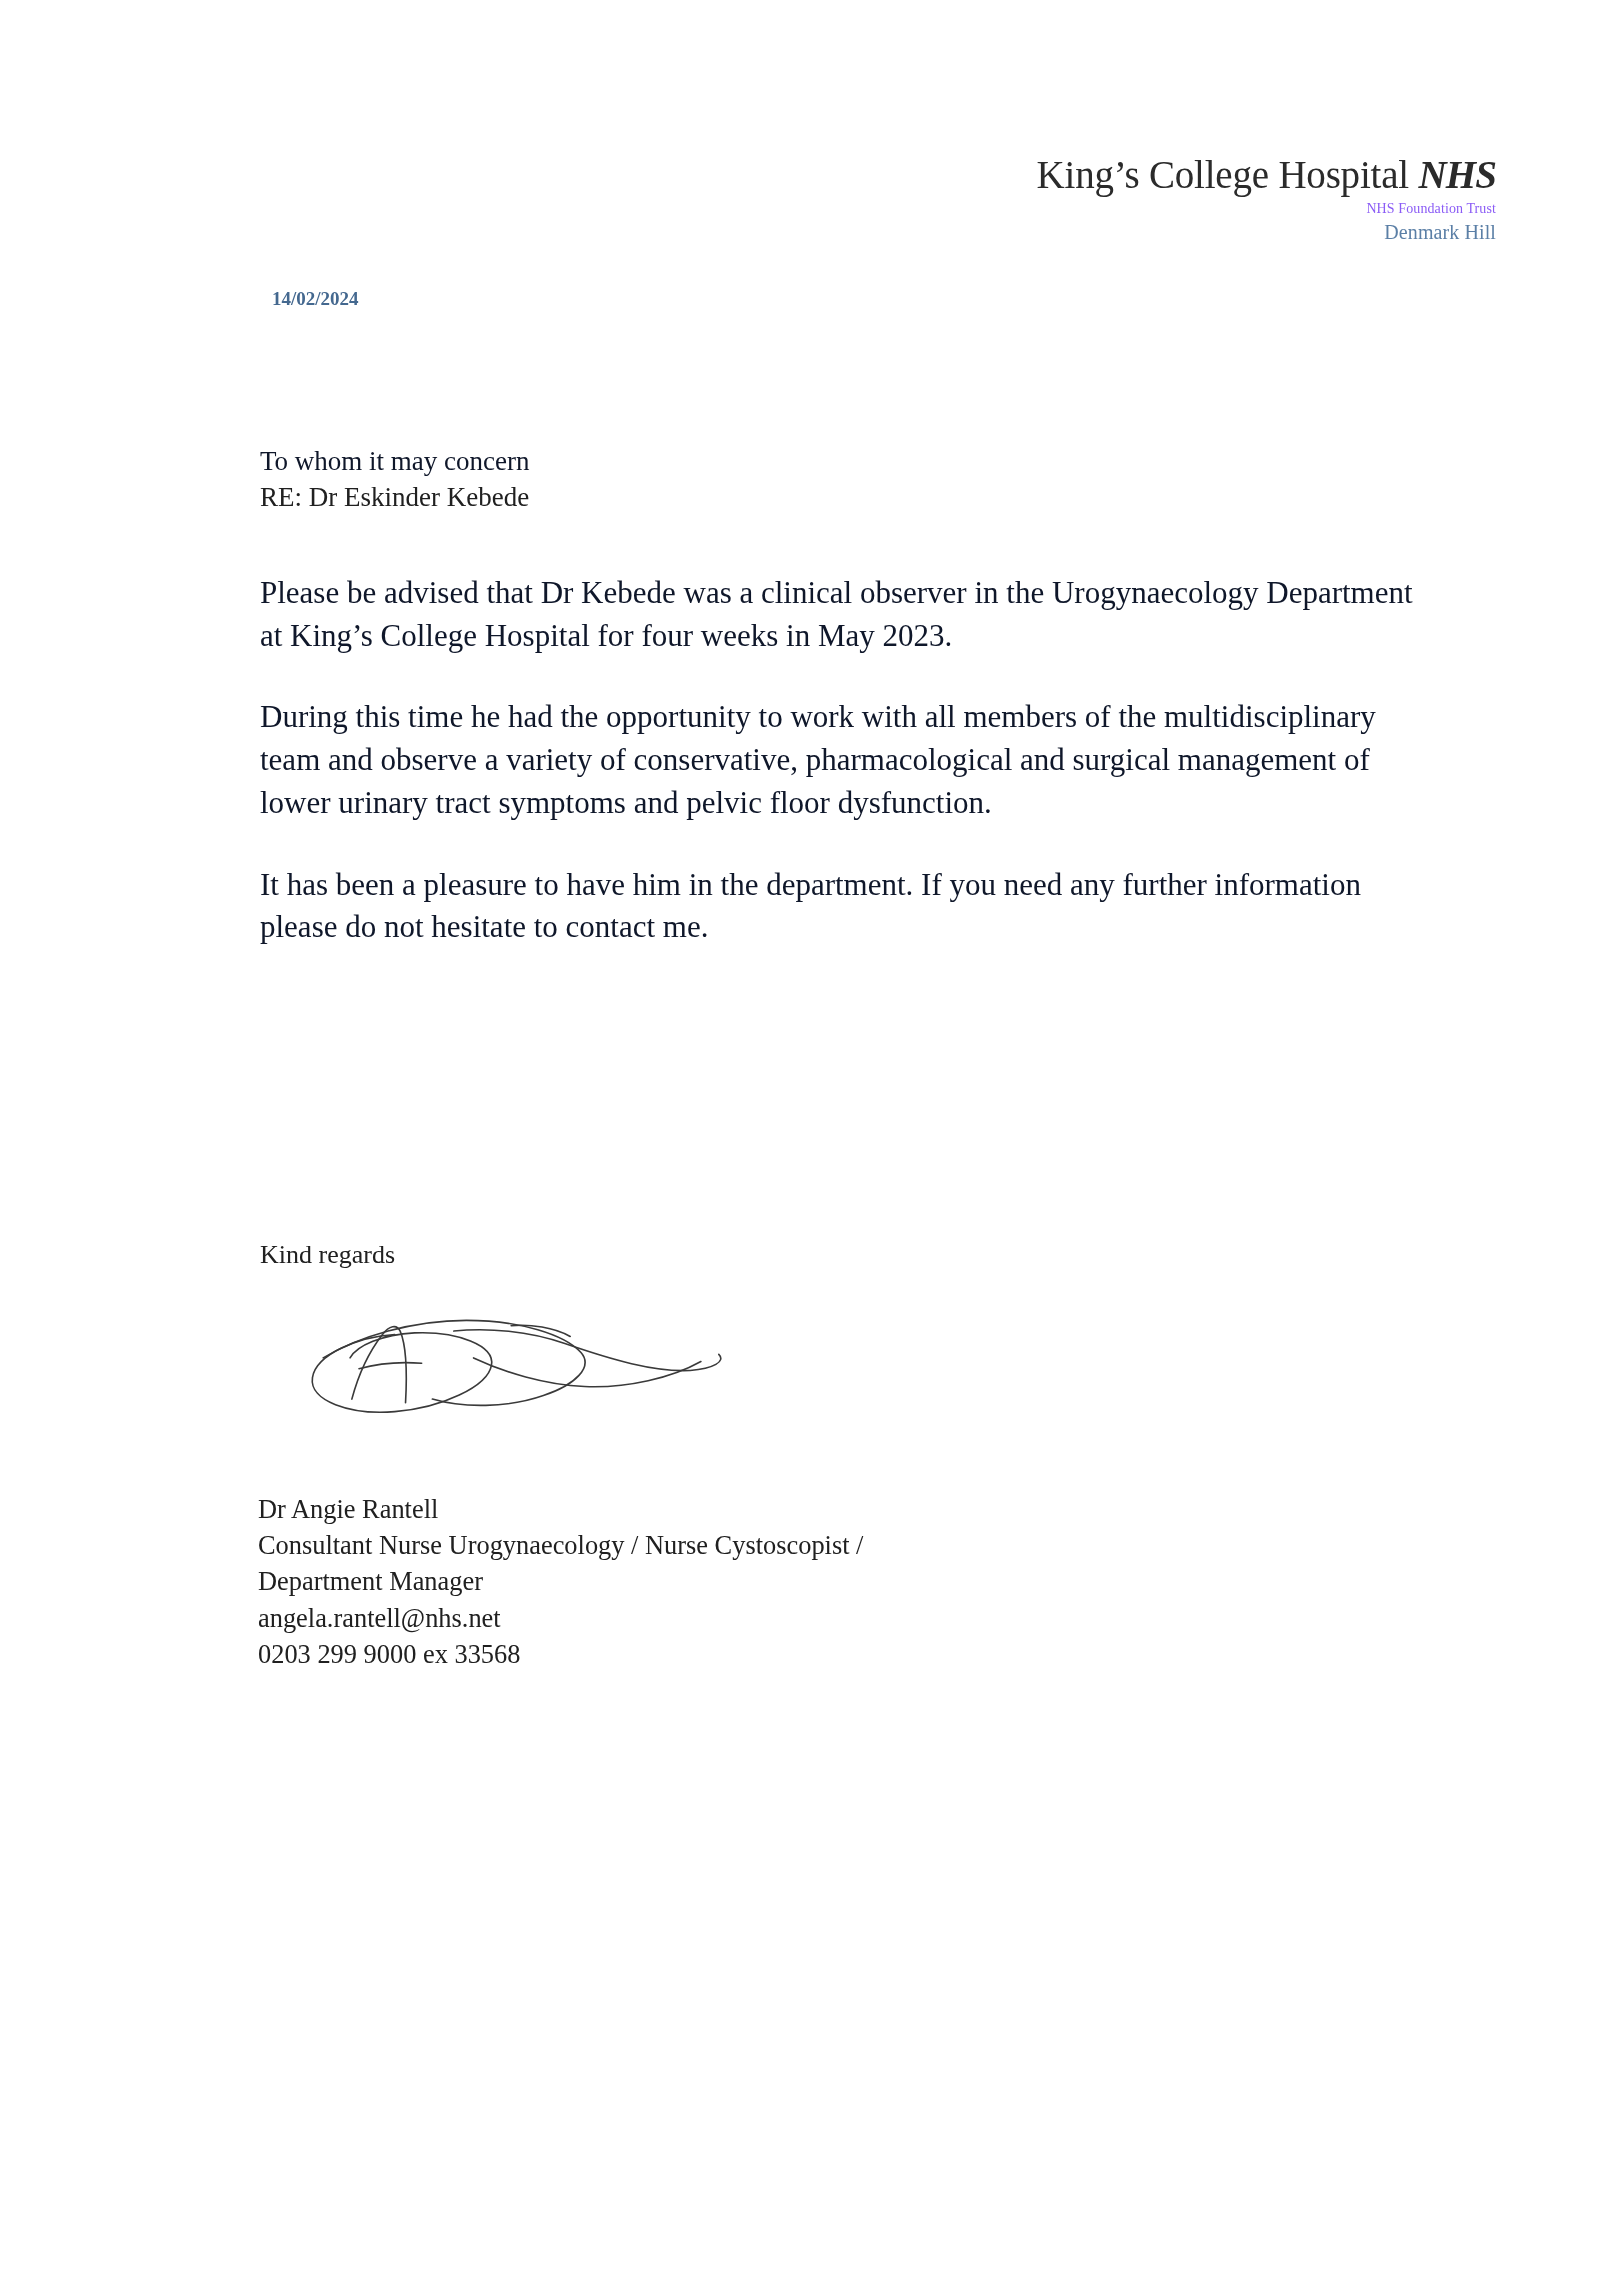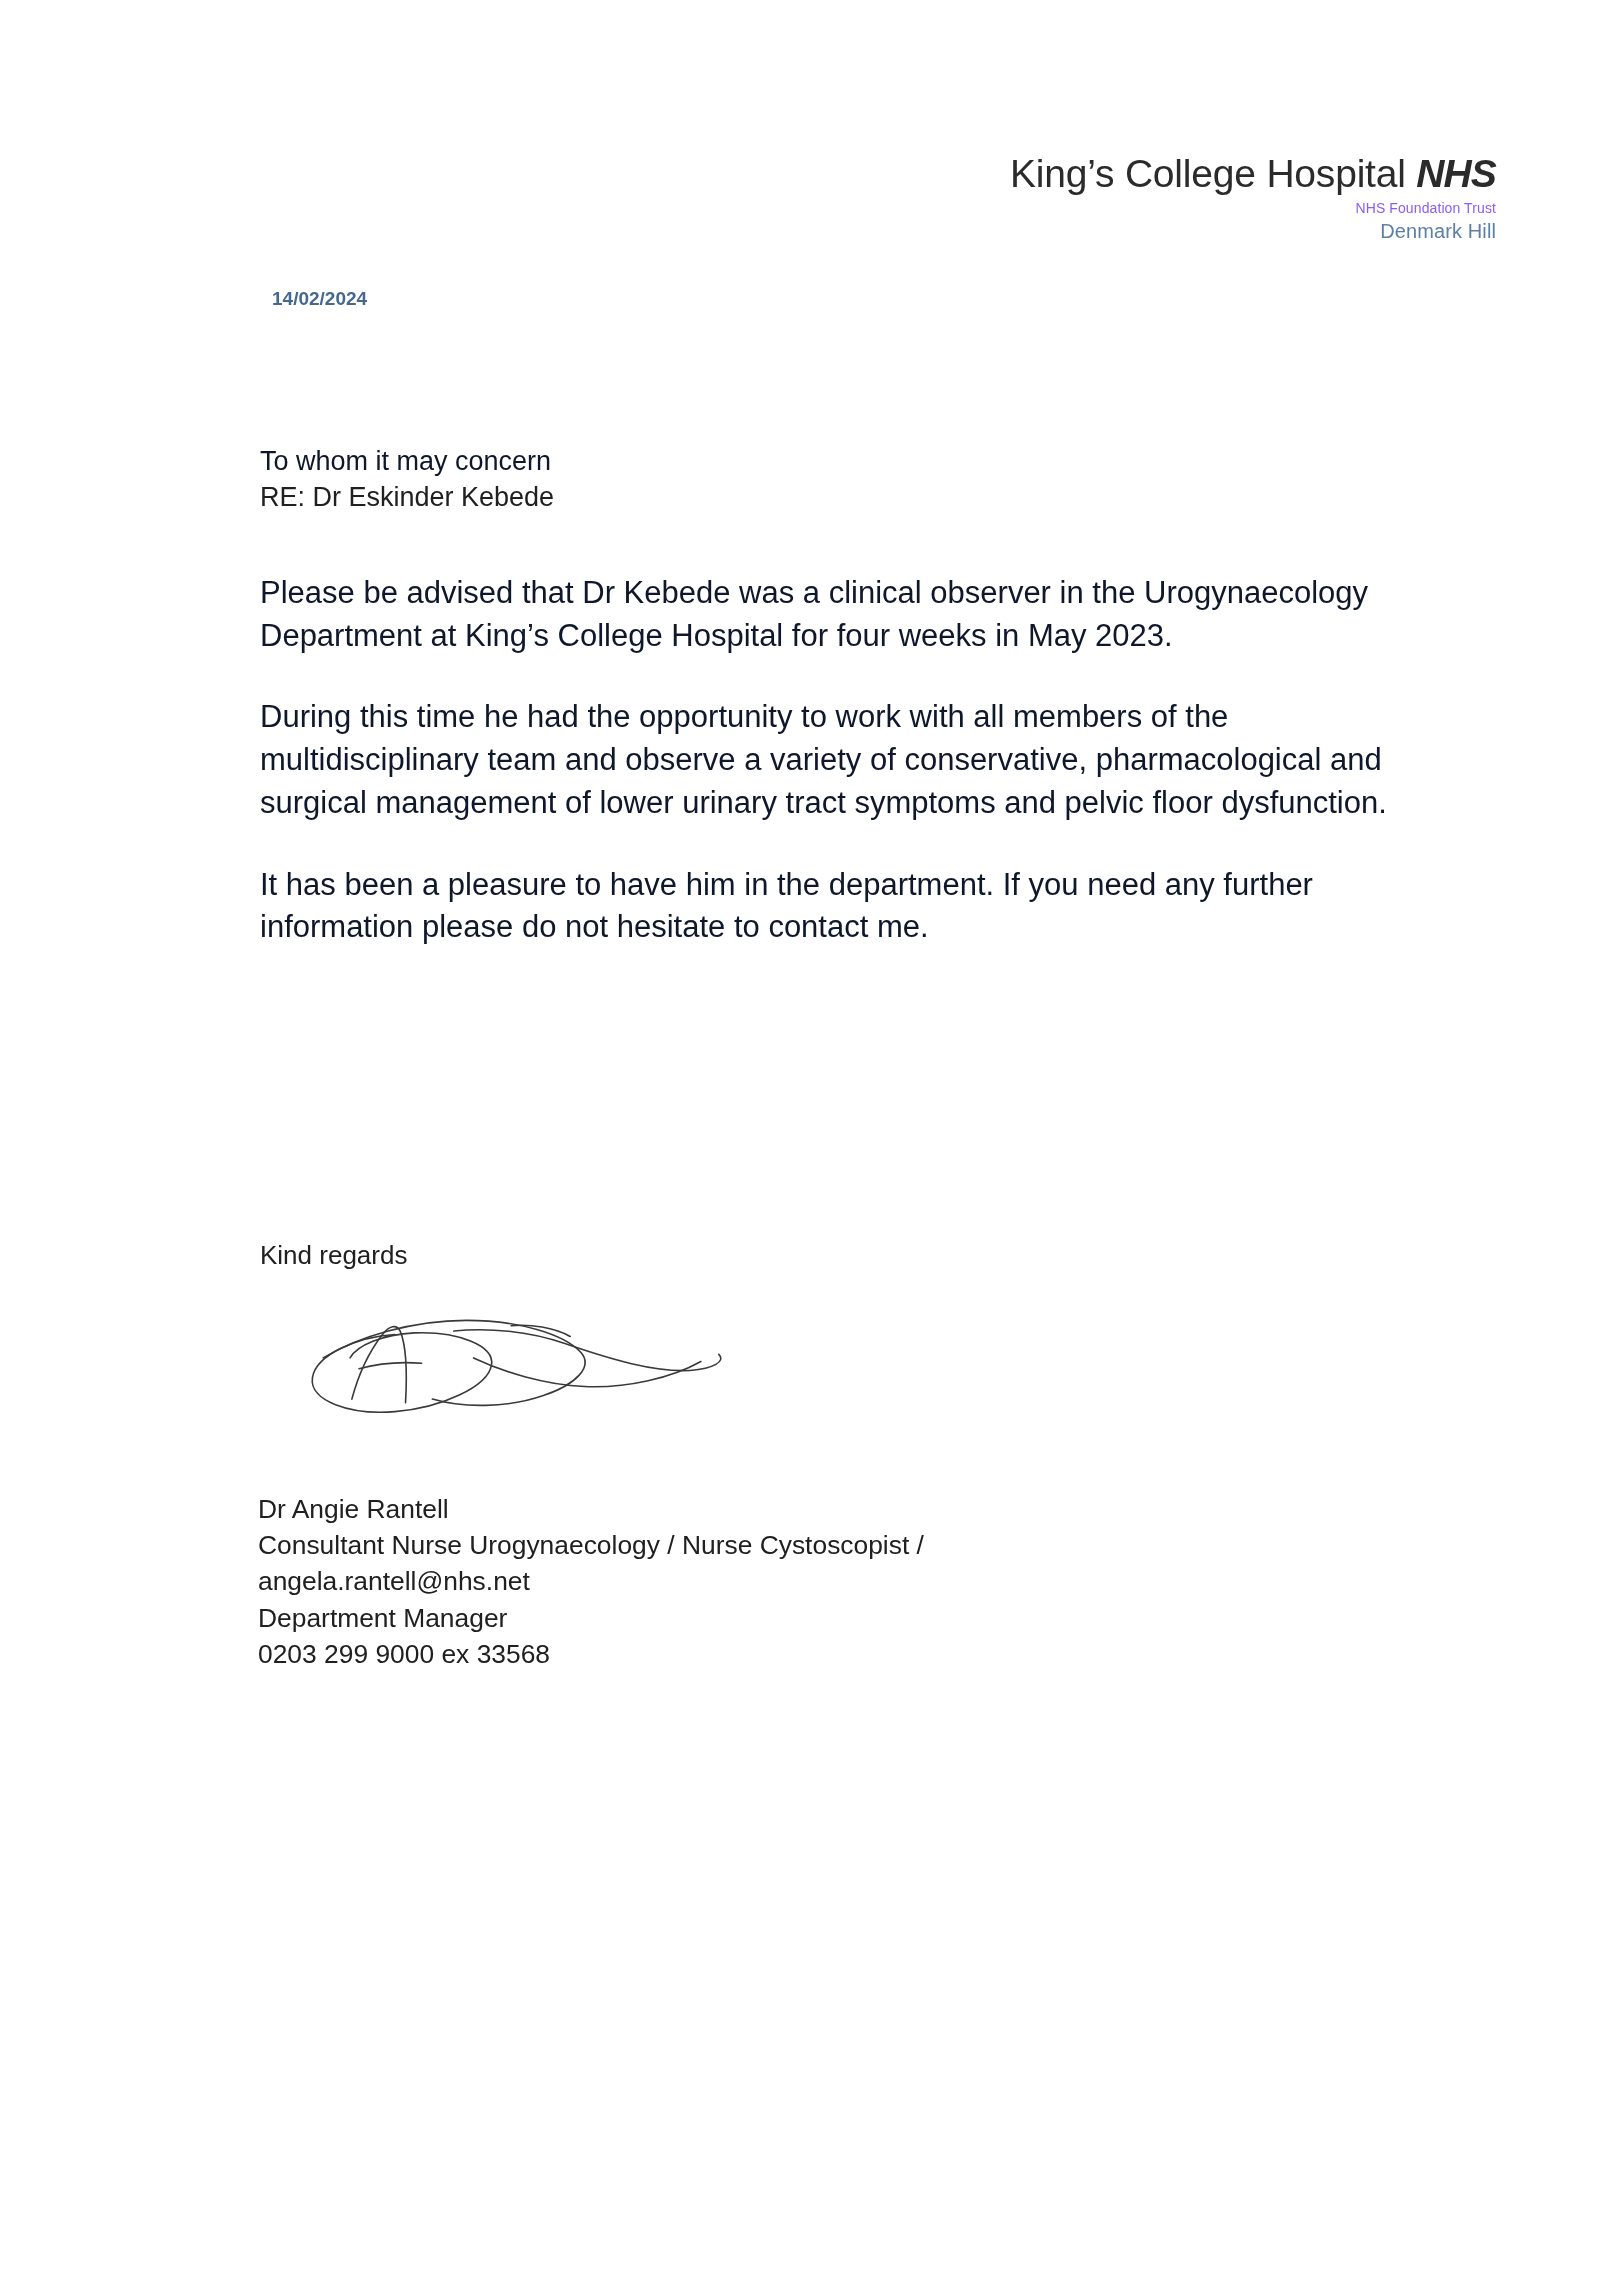--- a/index.html
+++ b/index.html
@@ -13,20 +13,21 @@
     font-family: "Liberation Sans", sans-serif;
     color: #1a1a1a;
     position: relative;
     overflow: hidden;
   }
   .page {
     position: relative;
     width: 1621px;
     height: 2293px;
     background: #ffffff;
+    font-family: Liberation Serif, serif;
   }
 
   
   .letterhead {
     position: absolute;
     top: 152px;
     right: 125px;
     text-align: right;
   }
   .lh-title {
@@ -154,19 +155,19 @@
         <path d="M176 66 C 214 62, 260 66, 300 80 C 352 98, 400 112, 440 110 C 466 108, 480 100, 472 92"></path>
         <path d="M198 96 C 232 112, 278 126, 322 128 C 370 130, 420 118, 452 100"></path>
         <path d="M240 60 C 262 58, 288 62, 306 72"></path>
       </g>
     </svg>
   </div>
 
   <div class="signoff">
     <div>Dr Angie Rantell</div>
     <div>Consultant Nurse Urogynaecology / Nurse Cystoscopist /</div>
+    <div>Department Manager</div>
     <div>angela.rantell@nhs.net</div>
-    <div>Department Manager</div>
     <div>0203 299 9000 ex 33568</div>
   </div>
 
 </div>
 
 
 </body></html>

